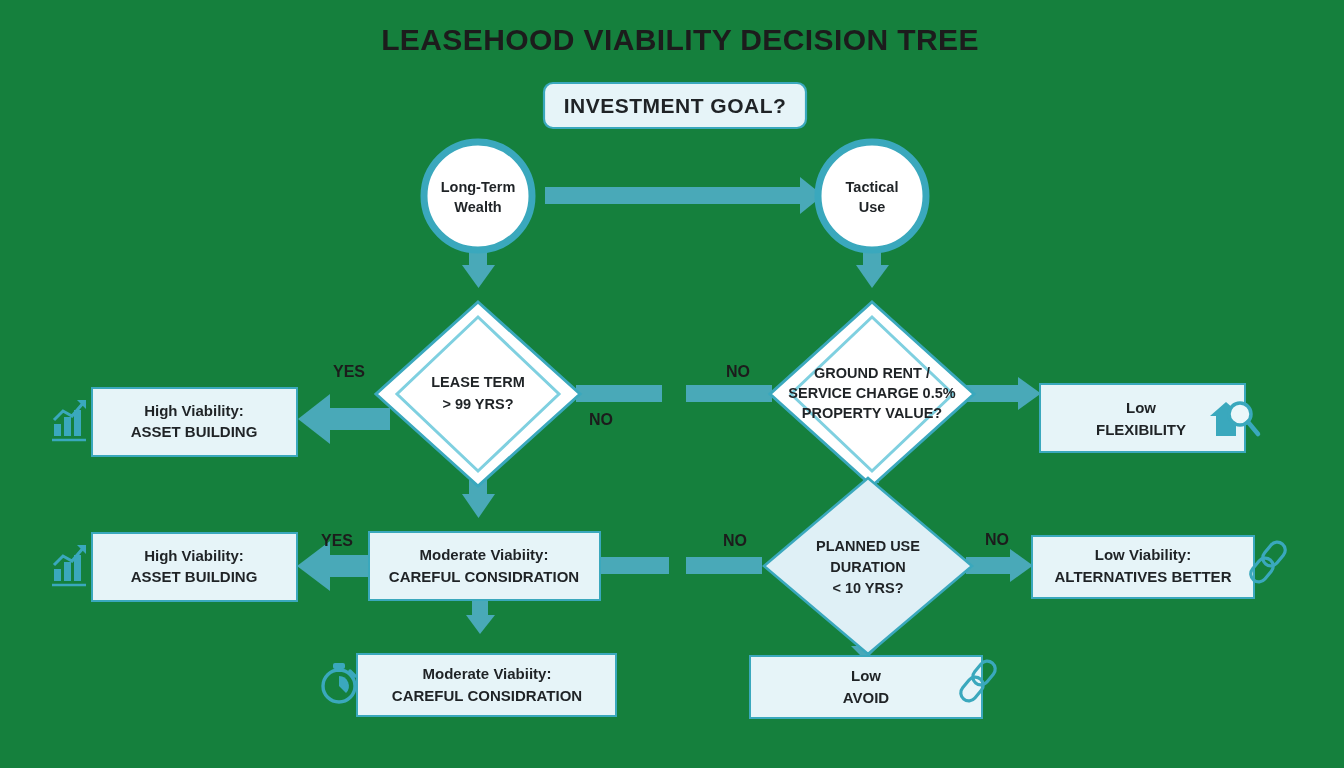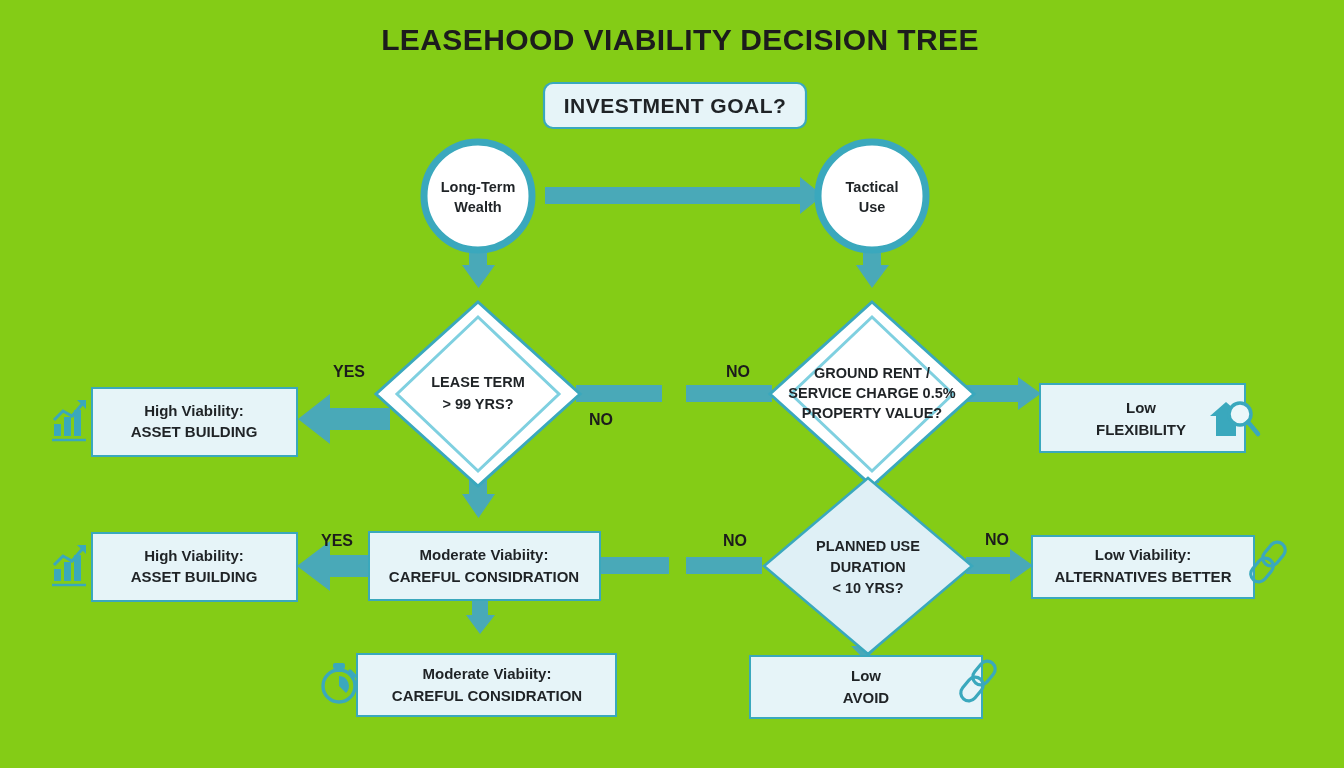--- a/index.html
+++ b/index.html
@@ -11,21 +11,21 @@
   body {
     width: 1344px;
     height: 768px;
     font-family: "Liberation Sans", sans-serif;
     overflow: hidden;
   }
   #canvas {
     position: relative;
     width: 1344px;
     height: 768px;
-    background: #84cc16;
+    background: #15803d;
     overflow: hidden;
   }
   #diagram-svg {
     position: absolute;
     left: 0;
     top: 0;
     width: 1344px;
     height: 768px;
   }
   .node-text {

